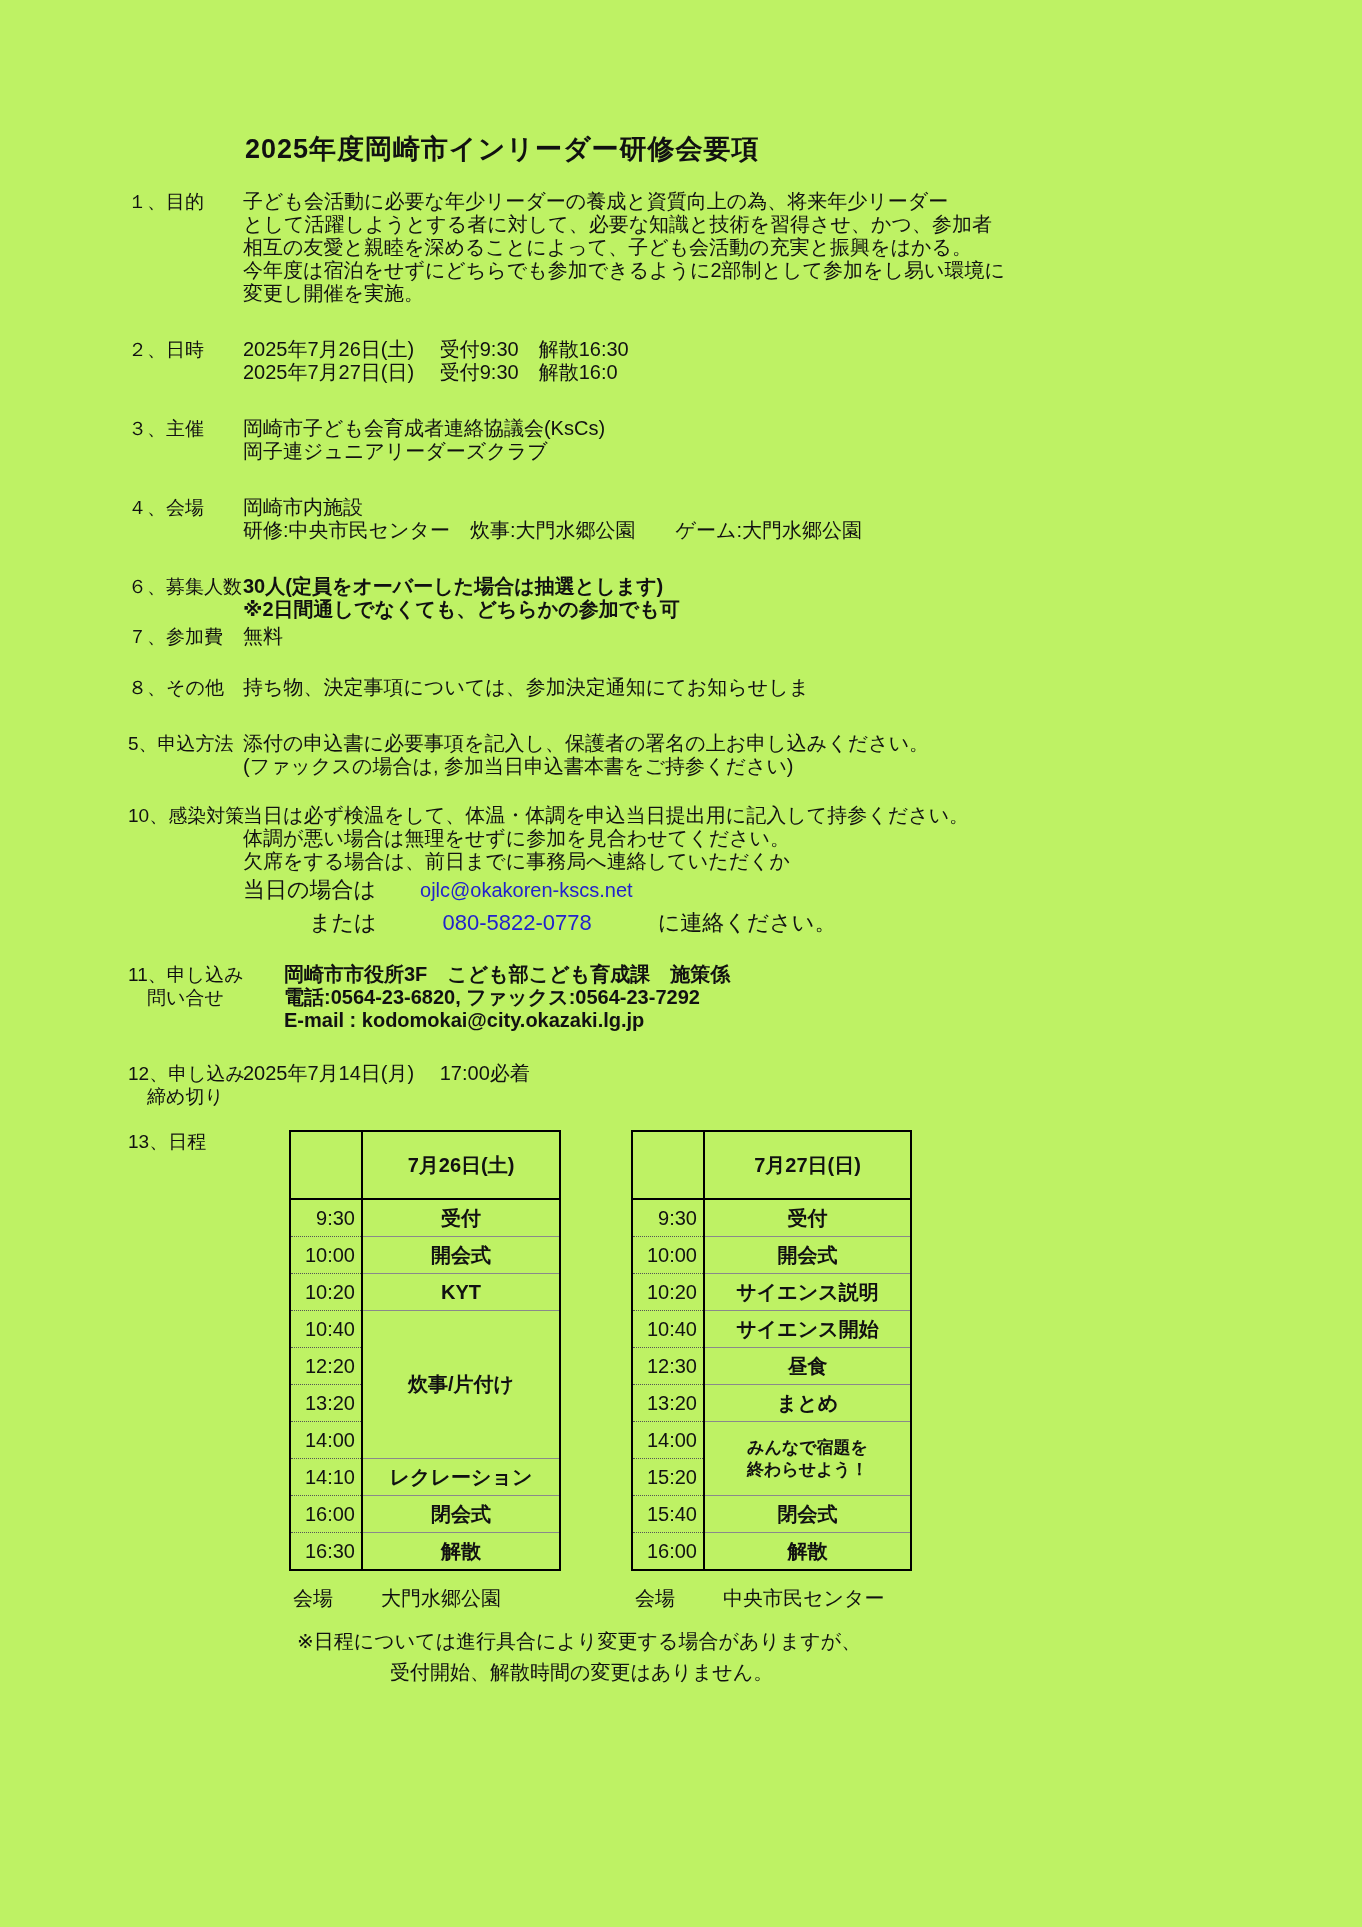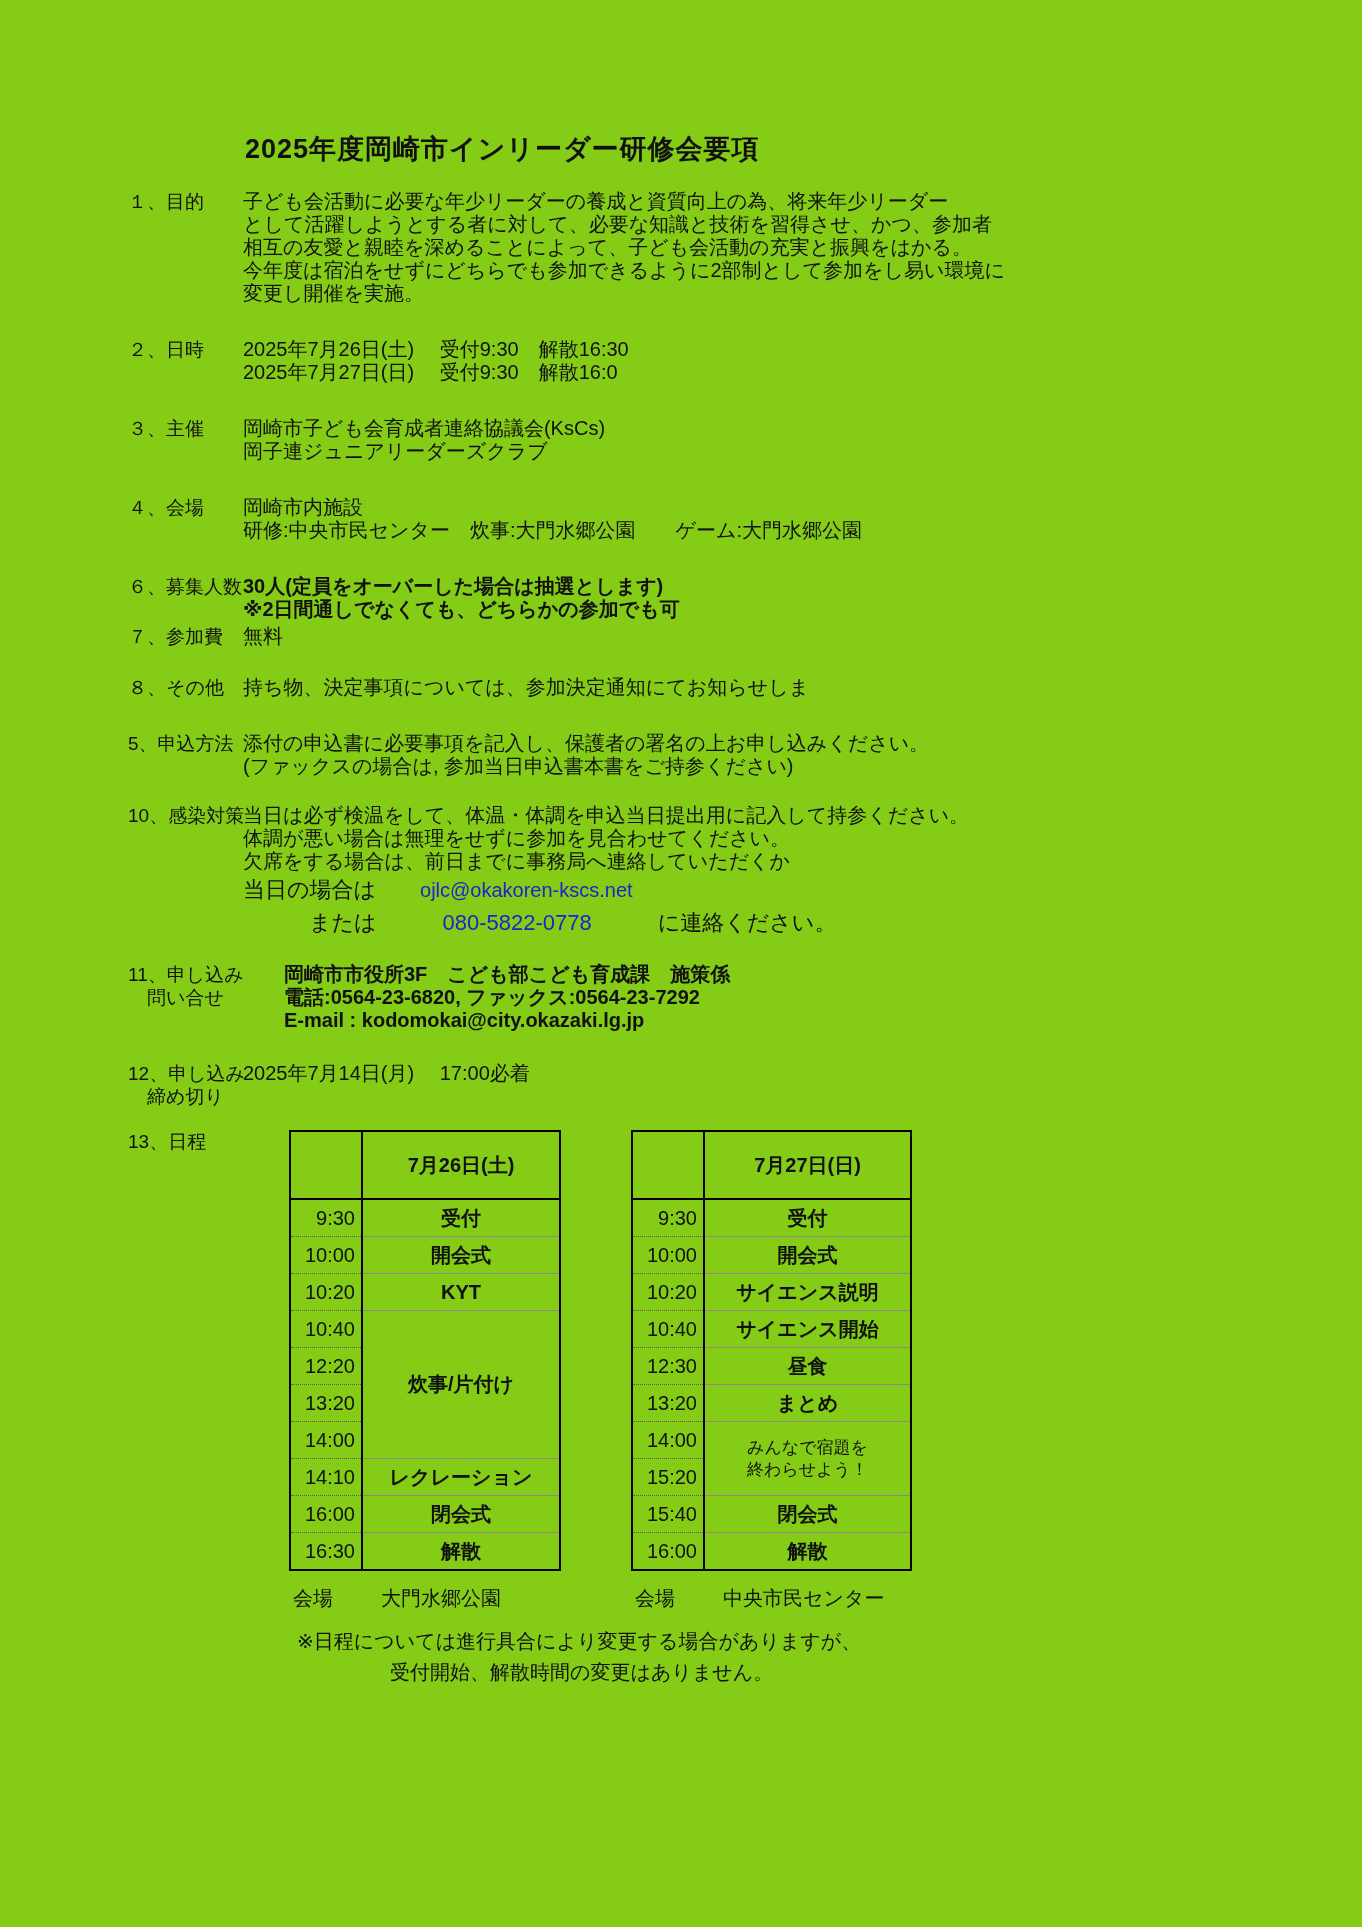--- a/index.html
+++ b/index.html
@@ -1,19 +1,19 @@
 <!DOCTYPE html>
 <html><head>
 <meta charset="utf-8">
 <style>
   html,body{margin:0;padding:0;background:#fff;}
   .page{
     position:relative;
     width:1362px;height:1927px;
-    background:#84cc16;
+    background:#bef264;
     box-sizing:border-box;
     padding:138px 40px 0 128px;
     font-family:"Liberation Sans","DejaVu Sans",sans-serif;
     color:#111;
     font-size:20px;
     line-height:23px;
     overflow:hidden;
   }
   .title{
     font-size:27px;
@@ -41,21 +41,21 @@
   .tables-row{display:flex;gap:70px;padding-left:46px;align-items:flex-start;}
   .sched-table{border-collapse:collapse;border:2px solid #000;}
   .sched-table th{border-bottom:2px solid #000;font-size:20px;font-weight:bold;height:34px;padding:16px;}
   .sched-table th.col-time{border-right:2px solid #000;}
   .sched-table td{height:36px;padding:0;font-size:20px;}
   .sched-table td.time{width:64px;text-align:right;padding-right:6px;border-right:2px solid #000;border-top:1px dotted #555;font-weight:normal;}
   .sched-table td.act{text-align:center;font-weight:bold;border-top:1px solid #8a8a8a;}
   .sched-table.left td.act{width:196px;}
   .sched-table.right td.act{width:205px;}
   .sched-table tbody tr:first-child td{border-top:none;}
-  .sched-table td.act.small{font-weight:normal;font-size:17px;line-height:22px;}
+  .sched-table td.act.small{font-weight:bold;font-size:17px;line-height:22px;}
   .act-line{line-height:22px;}
   .venue-line{display:flex;margin-top:16px;font-size:20px;padding-left:4px;}
   .venue-key{margin-right:48px;}
   .note{margin-top:16px;font-size:20px;line-height:31px;}
   .note-line-1{padding-left:54px;}
   .note-line-2{padding-left:147px;}
 </style>
 </head>
 <body>
 

